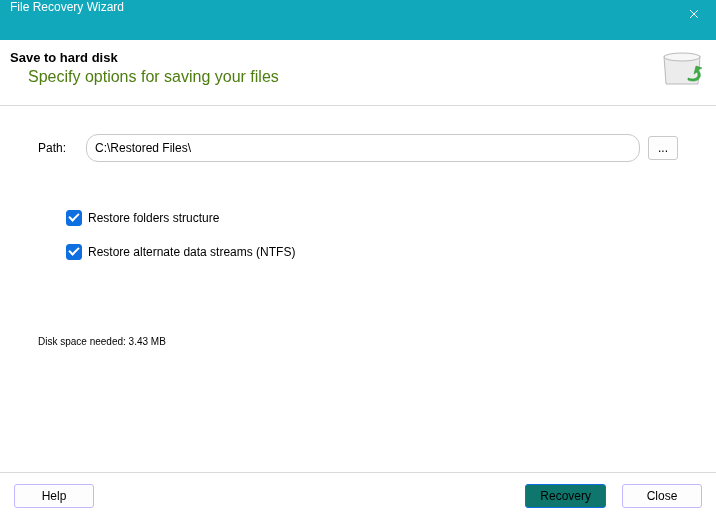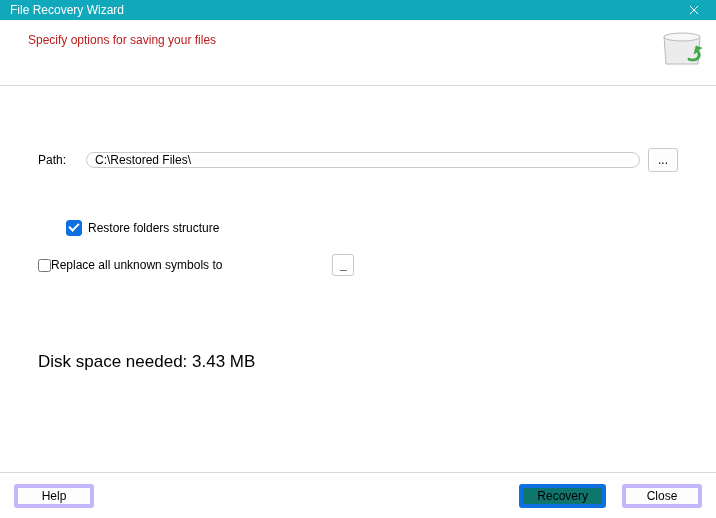--- a/index.html
+++ b/index.html
@@ -7,23 +7,22 @@
     width: 716px;
     height: 518px;
     font-family: 'Segoe UI', Tahoma, sans-serif;
     font-size: 12px;
     background: #fff;
     overflow: hidden;
     position: relative;
   }
   .titlebar {
     background: #10a8ba;
-    height: 20px;
-    display: flex;
-    align-items: center;
+    height: 40px;
+    display: flex;
     justify-content: space-between;
     padding-left: 10px;
     color: #fff;
   }
   .titlebar .title { font-size: 12px; }
   .titlebar .close-btn {
     width: 44px;
     height: 28px;
     display: flex;
     align-items: center;
@@ -31,45 +30,44 @@
     cursor: pointer;
   }
   .titlebar .close-btn svg { width: 10px; height: 10px; }
   .header {
     padding: 10px 14px 14px 10px;
     border-bottom: 1px solid #d9d9d9;
     position: relative;
     height: 66px;
   }
   .header h1 { font-size: 13px; font-weight: bold; color: #000; }
-  .header .subtitle { font-size: 12px; color: #b91c1c; margin-left: 18px; margin-top: 3px; }
+  .header .subtitle { font-size: 16px; color: #4d7c0f; margin-left: 18px; margin-top: 3px; }
   .header .header-icon {
     position: absolute;
     right: 10px;
     top: 6px;
     width: 48px;
     height: 48px;
   }
   .content {
     padding: 28px 38px 0 38px;
   }
   .path-row {
     display: flex;
     align-items: center;
-    margin-top: 34px;
     margin-bottom: 48px;
   }
   .path-row label {
     width: 48px;
     font-size: 12px;
     color: #000;
   }
   .path-row input[type=text] {
     flex: 1;
-    height: 16px;
+    height: 28px;
     border: 1px solid #c9c9c9;
     border-radius: 12px;
     padding: 2px 8px;
     font-size: 12px;
     font-family: inherit;
     outline: none;
   }
   .browse-btn {
     width: 30px;
     height: 24px;
@@ -124,40 +122,40 @@
     border-radius: 3px;
     margin-left: 110px;
     text-align: center;
     font-size: 12px;
     padding-top: 2px;
     background: #fff;
     color: #555;
   }
   .info-block {
     margin-top: 76px;
-    font-size: 17px;
+    font-size: 10px;
     color: #000;
   }
   .info-block p { margin-bottom: 10px; }
   .footer {
     position: absolute;
     left: 0;
     right: 0;
     bottom: 0;
     height: 46px;
     border-top: 1px solid #d9d9d9;
     display: flex;
     align-items: center;
     padding: 0 14px;
   }
   .footer .spacer { flex: 1; }
   .btn {
     min-width: 80px;
     height: 24px;
-    border: 4px solid #c4b5fd;
+    border: 1px solid #c4b5fd;
     border-radius: 3px;
     background: #fdfdfd;
     font-size: 12px;
     font-family: inherit;
     cursor: pointer;
     margin-left: 10px;
     padding: 0 14px;
   }
   .btn.primary {
     border-color: #0d6fe0;
@@ -172,20 +170,21 @@
 <div class="titlebar">
   <span class="title">File Recovery Wizard</span>
   <div class="close-btn">
     <svg viewBox="0 0 10 10">
         <path d="M1 1 L9 9 M9 1 L1 9" stroke="#fff" stroke-width="1" fill="none"></path>
       </svg>
   </div>
 </div>
 
 <div class="header">
+  <h1>Save to hard disk</h1>
   <div class="subtitle">Specify options for saving your files</div>
   <div class="header-icon">
     <svg viewBox="0 0 48 48">
       <path d="M6 10 L42 10 L40 38 L8 38 Z" fill="#ececec" stroke="#bababa" stroke-width="1"></path>
       <ellipse cx="24" cy="11" rx="18" ry="4" fill="#f7f7f7" stroke="#bababa" stroke-width="1"></ellipse>
       <path d="M30 34 C40 38 46 30 40 24 L44 22 L38 20 L36 28 L39 26 C42 30 38 35 30 32 Z" fill="#3cb043" stroke="#2a8a31" stroke-width="0.5"></path>
     </svg>
   </div>
 </div>
 
@@ -195,26 +194,25 @@
     <label>Path:</label>
     <input type="text" value="C:\Restored Files\" style="">
     <button class="browse-btn">...</button>
   </div>
 
   <div class="checkbox-row">
     <input type="checkbox" id="cb1" checked="" style="">
     <label for="cb1">Restore folders structure</label>
   </div>
 
-
-  <div class="replace-row">
-    <input type="checkbox" id="cb3" style="">
-    <label for="cb3">Replace all unknown symbols to</label>
-    <div class="replace-input">_</div>
-  </div>
+  <div class="checkbox-row">
+    <input type="checkbox" id="cb2" checked="" style="">
+    <label for="cb2">Restore alternate data streams (NTFS)</label>
+  </div>
+
 
   <div class="info-block">
     <p>Disk space needed: 3.43 MB</p>
   </div>
 
 </div>
 
 <div class="footer">
   <button class="btn help">Help</button>
   <div class="spacer"></div>

